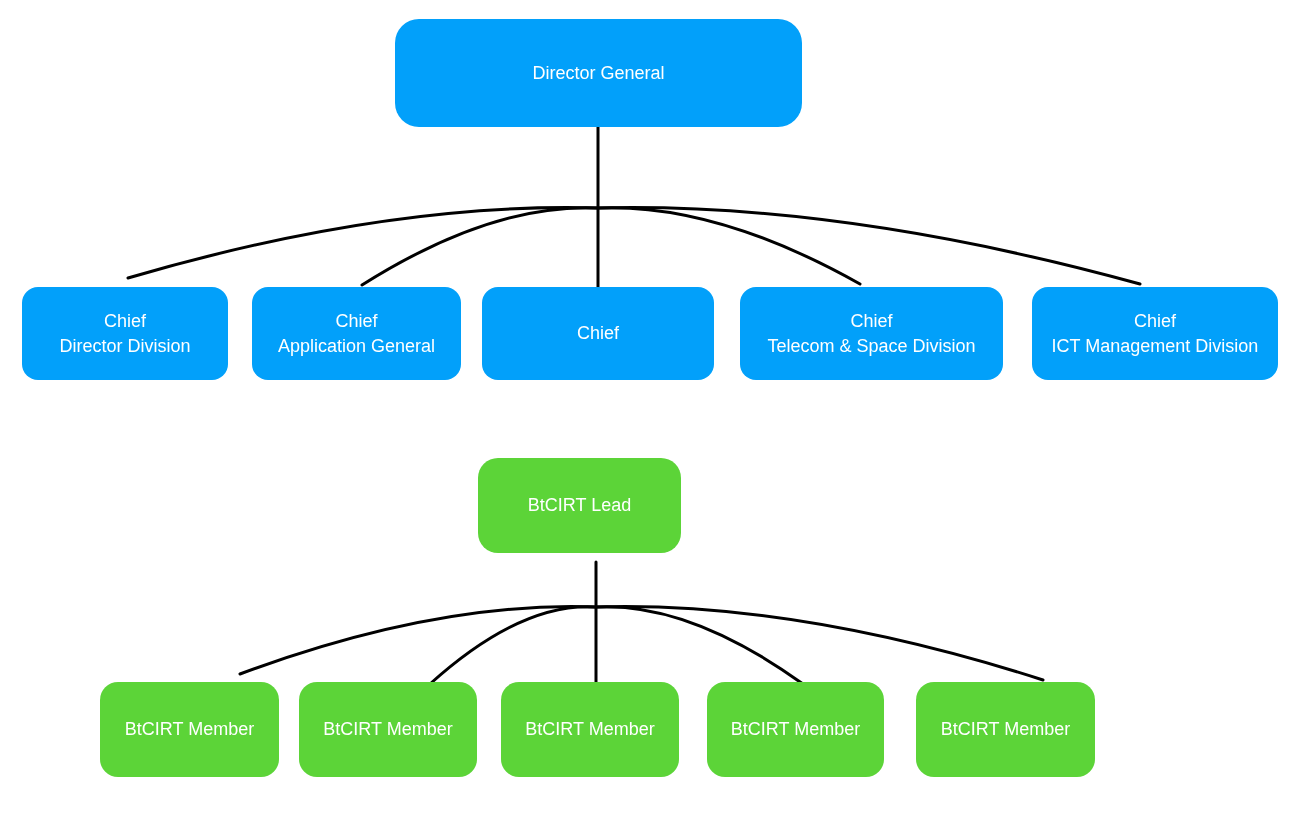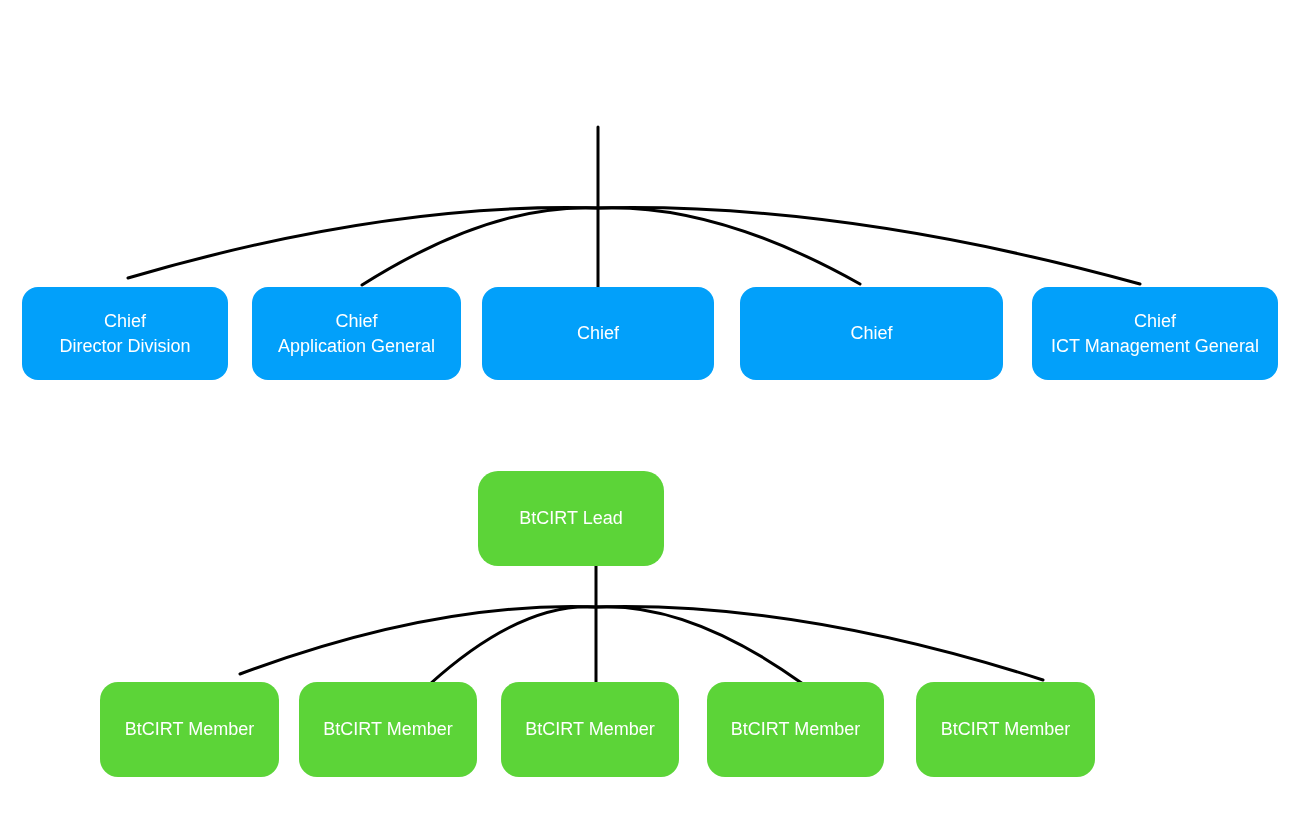--- a/index.html
+++ b/index.html
@@ -45,21 +45,21 @@
 
   
   .n-root { left: 395px; top: 19px;  width: 407px; height: 108px; border-radius: 24px; }
   
   .n-d1 { left: 22px;   top: 287px; width: 206px; height: 93px; border-radius: 16px; }
   .n-d2 { left: 252px;  top: 287px; width: 209px; height: 93px; border-radius: 16px; }
   .n-d3 { left: 482px;  top: 287px; width: 232px; height: 93px; border-radius: 16px; }
   .n-d4 { left: 740px;  top: 287px; width: 263px; height: 93px; border-radius: 16px; }
   .n-d5 { left: 1032px; top: 287px; width: 246px; height: 93px; border-radius: 16px; }
   
-  .n-lead { left: 478px; top: 471px; width: 186px; height: 95px; border-radius: 20px; }
+  .n-lead { left: 478px; top: 458px; width: 203px; height: 95px; border-radius: 20px; }
   
   .n-m1 { left: 100px; top: 682px; width: 179px; height: 95px; border-radius: 18px; }
   .n-m2 { left: 299px; top: 682px; width: 178px; height: 95px; border-radius: 18px; }
   .n-m3 { left: 501px; top: 682px; width: 178px; height: 95px; border-radius: 18px; }
   .n-m4 { left: 707px; top: 682px; width: 177px; height: 95px; border-radius: 18px; }
   .n-m5 { left: 916px; top: 682px; width: 179px; height: 95px; border-radius: 18px; }
 </style>
 </head>
 <body>
 
@@ -73,38 +73,42 @@
     <path d="M 598 208 Q 716 203 860 284" style="stroke: rgb(0, 0, 0);"></path>
     <path d="M 598 208 Q 842 202 1140 284" style="stroke: rgb(0, 0, 0);"></path>
 
     <line x1="596" y1="562" x2="596" y2="683" style="stroke: rgb(0, 0, 0);"></line>
     <path d="M 596 607 Q 436 601 240 674" style="stroke: rgb(0, 0, 0);"></path>
     <path d="M 596 607 Q 521 602 430 684" style="stroke: rgb(0, 0, 0);"></path>
     <path d="M 596 607 Q 689 602 803 684" style="stroke: rgb(0, 0, 0);"></path>
     <path d="M 596 607 Q 797 601 1043 680" style="stroke: rgb(0, 0, 0);"></path>
   </svg>
 
+  <div class="node blue n-root" style="background: rgb(2, 160, 250); color: rgb(255, 255, 255);">
+    <span>Director General</span>
+  </div>
 
   <div class="node blue n-d1" style="background: rgb(2, 160, 250); color: rgb(255, 255, 255);">
     <span>Chief</span>
     <span>Director Division</span>
   </div>
   <div class="node blue n-d2" style="background: rgb(2, 160, 250); color: rgb(255, 255, 255);">
     <span>Chief</span>
     <span>Application General</span>
   </div>
   <div class="node blue n-d3" style="background: rgb(2, 160, 250); color: rgb(255, 255, 255);">
     <span>Chief</span>
   </div>
   <div class="node blue n-d4" style="background: rgb(2, 160, 250); color: rgb(255, 255, 255);">
     <span>Chief</span>
+    <span>Telecom &amp; Space Division</span>
   </div>
   <div class="node blue n-d5" style="background: rgb(2, 160, 250); color: rgb(255, 255, 255);">
     <span>Chief</span>
-    <span>ICT Management General</span>
+    <span>ICT Management Division</span>
   </div>
 
   <div class="node green n-lead" style="background: rgb(92, 212, 56); color: rgb(255, 255, 255);">
     <span>BtCIRT Lead</span>
   </div>
 
   <div class="node green n-m1" style="background: rgb(92, 212, 56); color: rgb(255, 255, 255);">
     <span>BtCIRT Member</span>
   </div>
   <div class="node green n-m2" style="background: rgb(92, 212, 56); color: rgb(255, 255, 255);">

